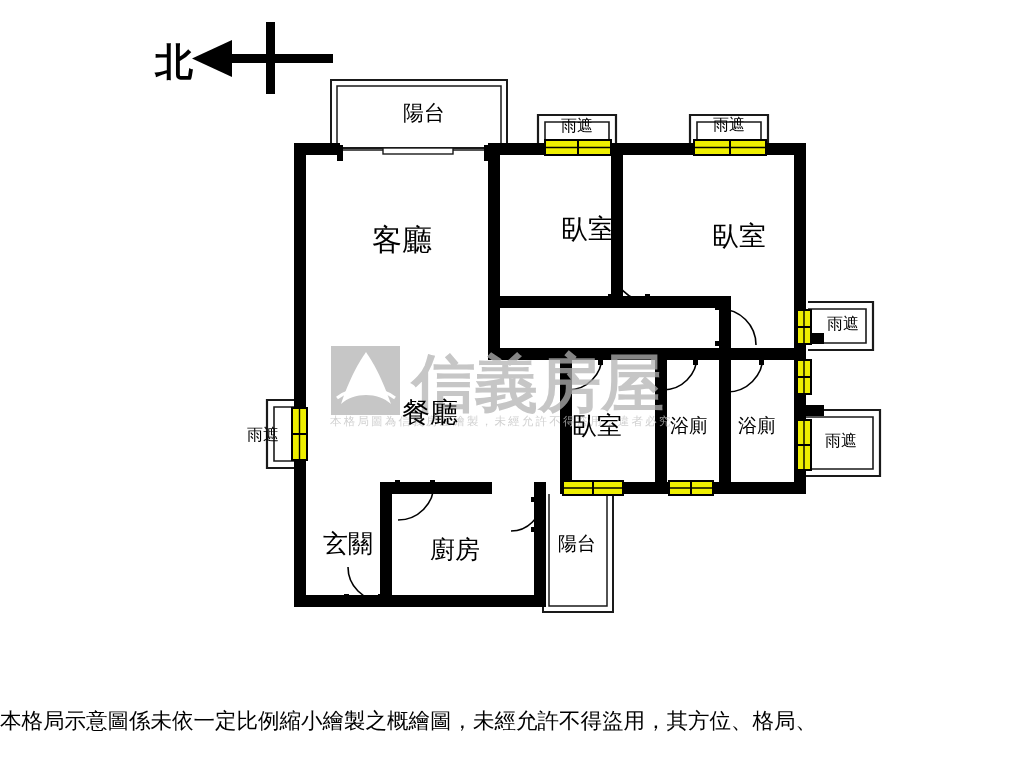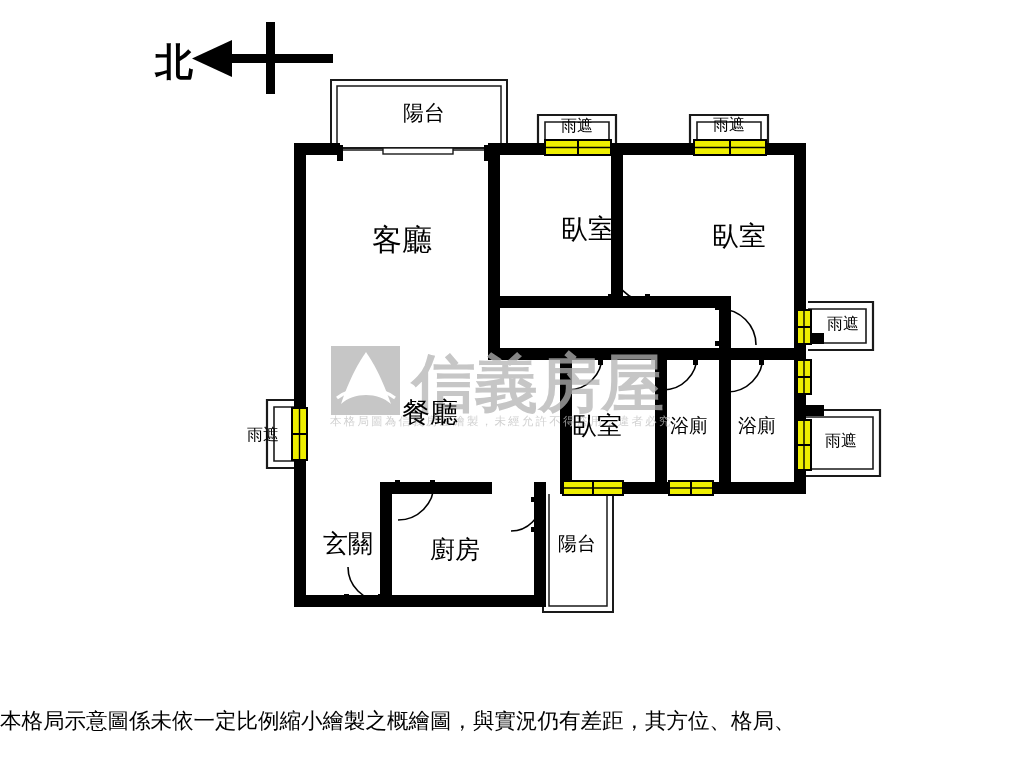--- a/index.html
+++ b/index.html
@@ -233,18 +233,18 @@
       <text x="577" y="131">雨遮</text>
       <text x="729" y="130">雨遮</text>
       <text x="263" y="440">雨遮</text>
       <text x="843" y="329">雨遮</text>
       <text x="841" y="446">雨遮</text>
     </g>
 
   </svg>
 
   <div class="disclaimer">
-    <span class="disc-line">本格局示意圖係未依一定比例縮小繪製之概繪圖，與實況仍有差距，其方位、格局、</span>
+    <span class="disc-line">本格局示意圖係未依一定比例縮小繪製之概繪圖，未經允許不得盜用，其方位、格局、</span>
     
     
   </div>
 
 </div>
 
 </body></html>

